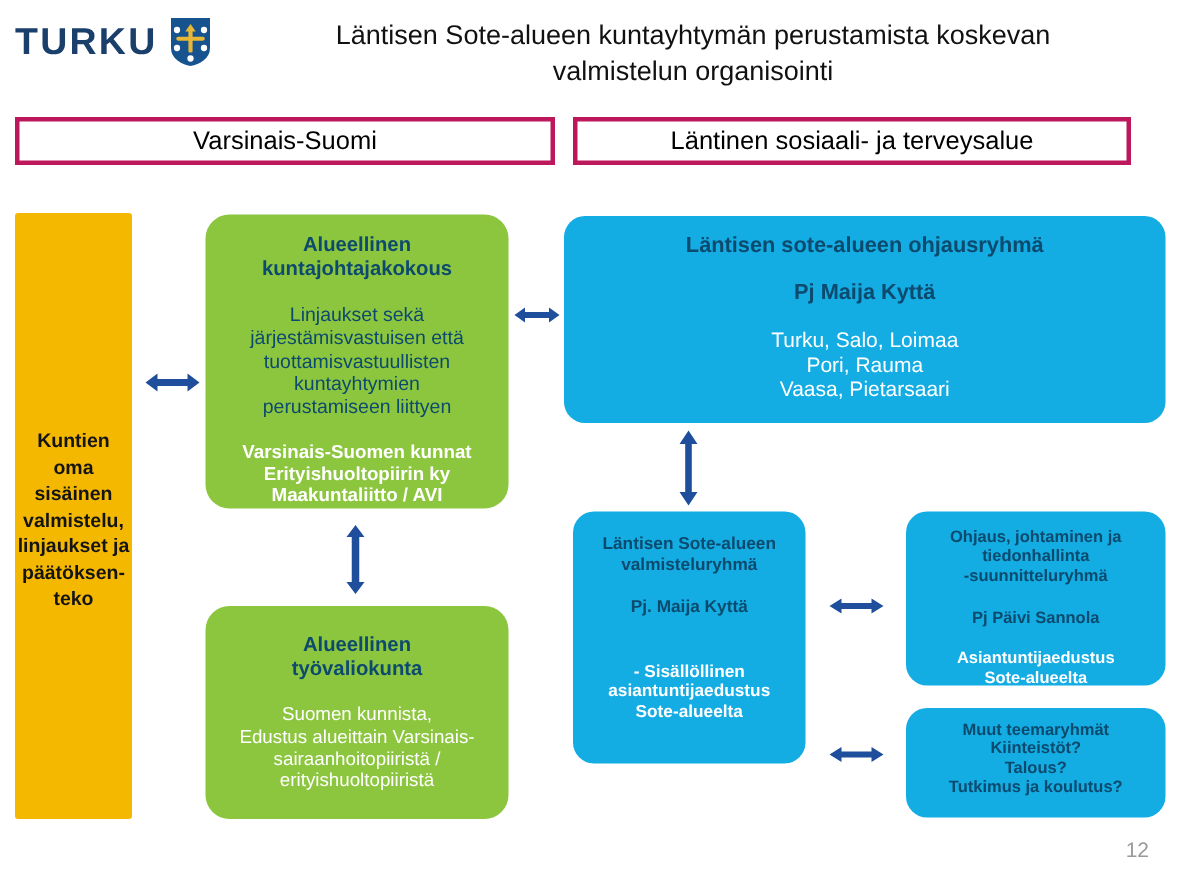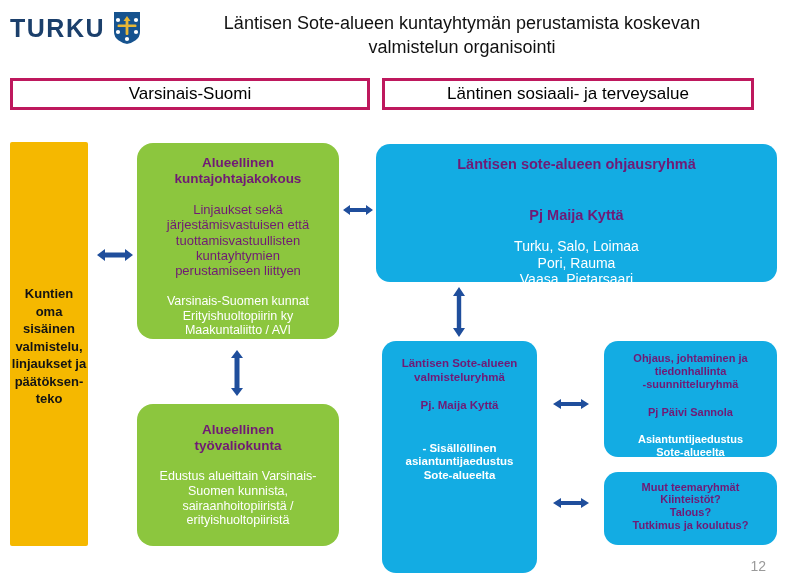--- a/index.html
+++ b/index.html
@@ -84,21 +84,21 @@
     background: #92d050;
     background: #8cc63e;
     border-radius: 16px;
   }
   .box-blue {
     background: #00aeef;
     background: #13ace3;
     border-radius: 14px;
   }
 
-  .txt-dark  { color: #701a75; }
+  .txt-dark  { color: #0c4a6e; }
   .txt-white { color: #ffffff; }
   .bold      { font-weight: bold; }
 
   .lines { line-height: 1.18; }
   .gap   { height: 0.95em; }
 
   
   #box-yellow-text {
     position: absolute;
     left: 0; right: 0;
@@ -172,54 +172,54 @@
     </div>
     <div class="gap"></div>
     <div class="txt-dark lines" style="font-size:13px;">
       <div>Linjaukset sekä</div>
       <div>järjestämisvastuisen että</div>
       <div>tuottamisvastuullisten</div>
       <div>kuntayhtymien</div>
       <div>perustamiseen liittyen</div>
     </div>
     <div class="gap"></div>
-    <div class="txt-white lines" style="font-size:12.5px;">
+    <div class="txt-white lines" style="font-size:12.5px;font-weight:bold;">
       <div>Varsinais-Suomen kunnat</div>
       <div>Erityishuoltopiirin ky</div>
       <div>Maakuntaliitto / AVI</div>
     </div>
   </div>
 
   <div class="box box-green" style="left:137px; top:404px; width:202px; height:142px; padding:18px 10px 0;">
     <div class="bold txt-dark lines" style="font-size:13.5px;">
       <div>Alueellinen</div>
       <div>työvaliokunta</div>
     </div>
     <div class="gap"></div>
     <div class="txt-white lines" style="font-size:12.5px;">
+      <div>Suomen kunnista,</div>
       <div>Edustus alueittain Varsinais-</div>
-      <div>Suomen kunnista,</div>
       <div>sairaanhoitopiiristä  /</div>
       <div>erityishuoltopiiristä</div>
     </div>
   </div>
 
   <div class="box box-blue" style="left:376px; top:144px; width:401px; height:138px; padding:12px 12px 0;">
     <div class="bold txt-dark" style="font-size:14.5px;">Läntisen sote-alueen ohjausryhmä</div>
     <div class="gap"></div>
-    <div class="bold txt-dark" style="font-size:14.5px;margin-top:20px;">Pj Maija Kyttä</div>
+    <div class="bold txt-dark" style="font-size:14.5px;">Pj Maija Kyttä</div>
     <div class="gap"></div>
     <div class="txt-white lines" style="font-size:14px;">
       <div>Turku, Salo, Loimaa</div>
       <div>Pori, Rauma</div>
       <div>Vaasa, Pietarsaari</div>
     </div>
   </div>
 
-  <div class="box box-blue" style="left:382px; top:341px; width:155px; height:232px; padding:16px 9px 0;">
+  <div class="box box-blue" style="left:382px; top:341px; width:155px; height:168px; padding:16px 9px 0;">
     <div class="bold txt-dark lines" style="font-size:11.5px;">
       <div>Läntisen Sote-alueen</div>
       <div>valmisteluryhmä</div>
     </div>
     <div class="gap"></div>
     <div class="bold txt-dark" style="font-size:11.5px;">Pj. Maija Kyttä</div>
     <div class="gap"></div>
     <div class="gap"></div>
     <div class="bold txt-white lines" style="font-size:11.5px;">
       <div>-    Sisällöllinen</div>

